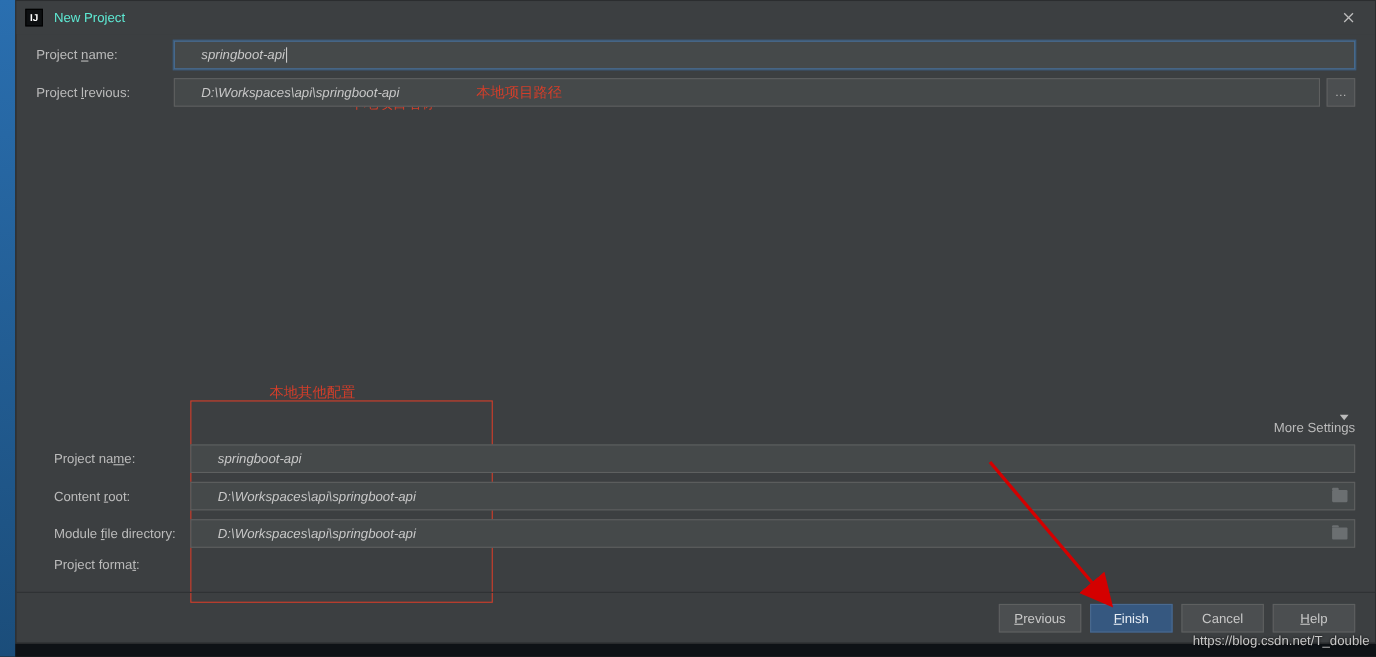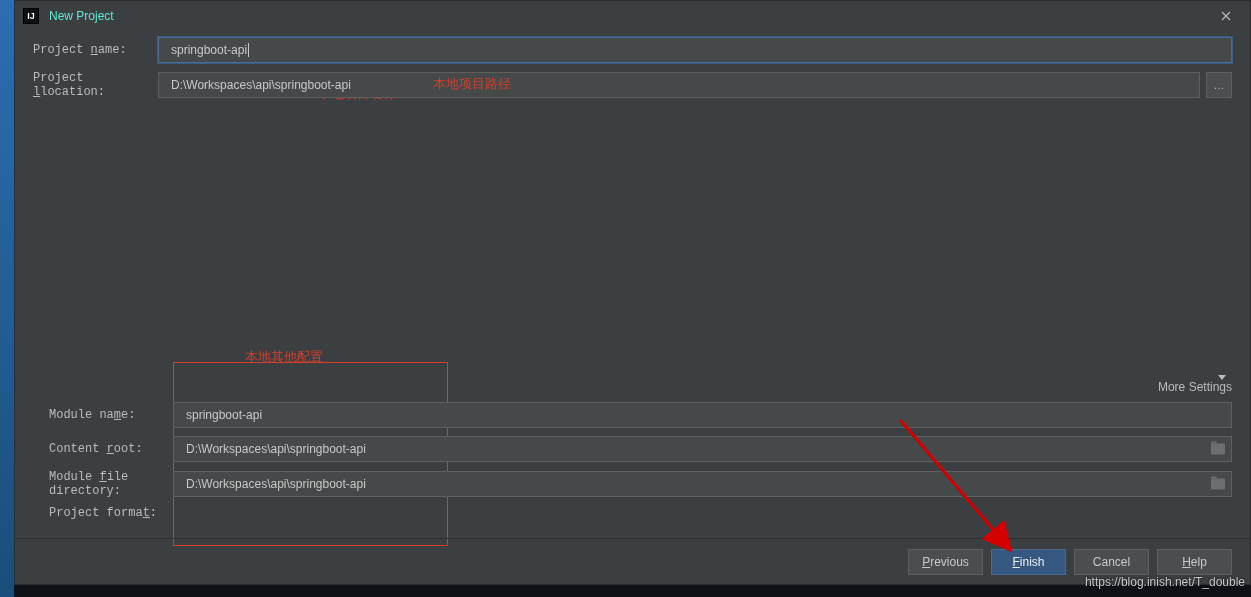--- a/index.html
+++ b/index.html
@@ -67,32 +67,32 @@
   }
   .row {
     display: flex;
     align-items: center;
     margin-bottom: 8px;
     position: relative;
   }
   .label {
     width: 125px;
     color: #bbbbbb;
-    font-family: Liberation Mono, monospace;
   }
   .label .mnemonic { text-decoration: underline; }
   .input {
     flex: 1;
     height: 26px;
     background: #45494a;
     border: 1px solid #5e6060;
     color: #c8c8c8;
-    padding: 0 12px;
+    padding: 0 24px;
     font-size: 12px;
     outline: none;
+    font-style: italic;
   }
   .input.focused {
     border: 1px solid #466d94;
     box-shadow: 0 0 0 1px #3b5e80;
     background: #45494a;
   }
   .browse-btn {
     width: 26px; height: 26px;
     margin-left: 6px;
     background: #4b4e50;
@@ -228,21 +228,21 @@
       </div>
       <div class="input focused" style="position:relative;flex:1;display:flex;align-items:center;">
         <span>springboot-api</span>
           <span class="caret"></span>
       </div>
       <span class="annotation" style="left:285px;top:4px;margin-top:44px;">本地项目名称</span>
     </div>
 
     <div class="row">
       <div class="label">
-        <span>Project </span><span class="mnemonic">l</span><span>location:</span>
+        <span>Project </span><span class="mnemonic">l</span><span>revious:</span>
       </div>
       <div class="input" style="flex:1;display:flex;align-items:center;">D:\Workspaces\api\springboot-api</div>
       <div class="browse-btn">…</div>
       <span class="annotation" style="left:400px;top:4px;text-align:center;">本地项目路径</span>
     </div>
 
     <div class="spacer"></div>
 
     <span class="annotation" style="left:230px;bottom:172px;">本地其他配置</span>
 
@@ -250,21 +250,21 @@
       <div class="triangle"></div>
       <span>More Settings</span>
     </div>
 
     <div class="settings-grid" style="position:relative;">
 
       <div class="red-box" style="left:140px;top:-40px;width:275px;height:184px;"></div>
 
       <div class="row">
         <div class="label">
-          <span>Module na</span><span class="mnemonic">m</span><span>e:</span>
+          <span>Project na</span><span class="mnemonic">m</span><span>e:</span>
         </div>
         <div class="input" style="flex:1;display:flex;align-items:center;">springboot-api</div>
       </div>
 
       <div class="row">
         <div class="label">
           <span>Content </span><span class="mnemonic">r</span><span>oot:</span>
         </div>
         <div class="input icon-right" style="flex:1;display:flex;align-items:center;">
           <span>D:\Workspaces\api\springboot-api</span>
@@ -312,13 +312,13 @@
 
 <svg class="arrow-svg" style="left:880px;top:400px;width:180px;height:180px;">
   <defs>
     <marker id="ah" markerWidth="12" markerHeight="12" refX="9" refY="5" orient="auto">
       <path d="M0,0 L10,5 L0,10 Z" fill="#d40000"></path>
     </marker>
   </defs>
   <line x1="20" y1="20" x2="130" y2="150" stroke="#d40000" stroke-width="3" marker-end="url(#ah)"></line>
 </svg>
 
-<div class="watermark">https://blog.inish.net/T_double</div>
+<div class="watermark">https://blog.csdn.net/T_double</div>
 
 </body></html>

